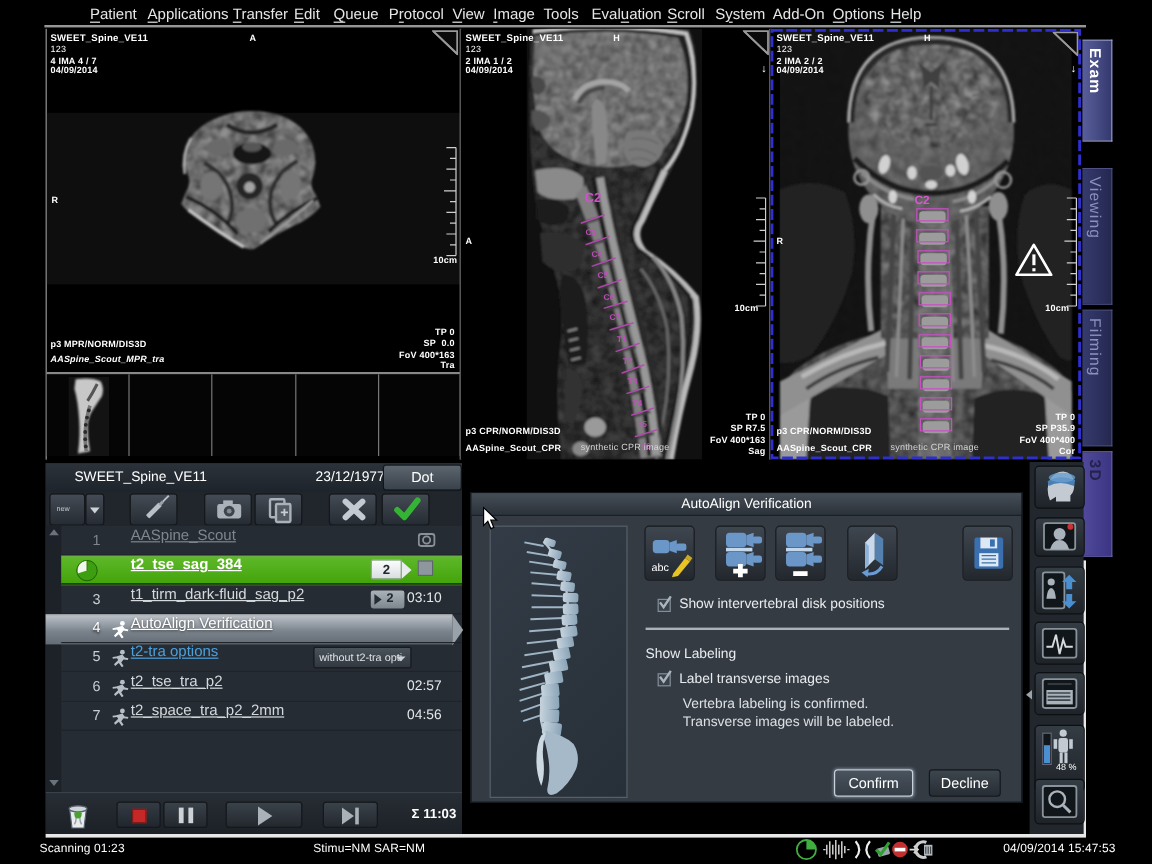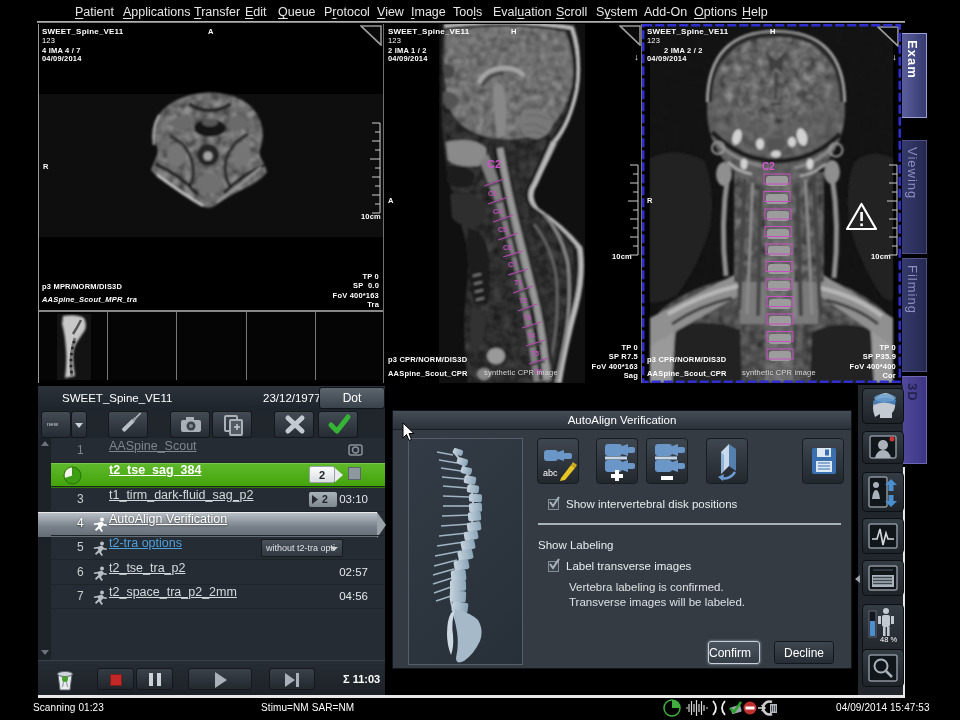--- a/index.html
+++ b/index.html
@@ -437,21 +437,21 @@
 
 <g transform="translate(203,178)">
 <path d="M16.5 2 L31 27 L2 27 Z" fill="none" stroke="#fff" stroke-width="2.2" stroke-linejoin="round"></path>
 <rect x="15.3" y="10" width="2.6" height="9" fill="#fff"></rect>
 <rect x="15.3" y="21.5" width="2.6" height="2.6" fill="#fff"></rect>
 </g>
 </svg>
 
 <div class="ovl" style="left:5px;top:3px;font-size:8px;">SWEET_Spine_VE11</div>
 <div class="ovl" style="left:5px;top:12px;font-weight:normal;">123</div>
-<div class="ovl" style="left:22px;top:22px;">2 IMA 2 / 2</div>
+<div class="ovl" style="left:5px;top:22px;">2 IMA 2 / 2</div>
 <div class="ovl" style="left:5px;top:30px;">04/09/2014</div>
 <div class="ovl" style="left:128px;top:3px;">H</div>
 <div class="ovl" style="left:5px;top:172px;">R</div>
 <svg class="corner" style="right:2px;top:2px" viewBox="0 0 22 21">
       <path d="M1 1 H21 V20 Z" fill="#0a0a0a" stroke="#999" stroke-width="1.5"></path>
       <path d="M1 1 L21 20" stroke="#999" stroke-width="1.5"></path>
     </svg>
 <div class="ovl" style="right:4px;top:28px;font-size:9px;">↓</div>
 <svg class="abs" style="left:244px;top:140px" width="12" height="92" viewBox="0 0 12 92">
 <g stroke="#cfcfcf" stroke-width="1">
@@ -766,21 +766,21 @@
 <div class="abs" style="left:145px;top:112px;width:303px;height:1.5px;background:#aab2ba;"></div>
 <div class="abs" style="left:145px;top:128px;font-size:11.5px;color:#e8ecef;">Show Labeling</div>
 
 <div class="chk" style="left:155px;top:150px;"></div>
 <svg class="abs" style="left:155px;top:147px" width="13" height="13" viewBox="0 0 13 13">
       <path d="M2 6 L5 10 L11 1" stroke="#aab4bd" stroke-width="2" fill="none"></path>
     </svg>
 <div class="abs" style="left:173px;top:149px;font-size:11.5px;color:#e8ecef;">Label transverse images</div>
 <div class="abs" style="left:176px;top:169px;font-size:11.5px;color:#dde1e5;line-height:15px;">Vertebra labeling is confirmed.<br>Transverse images will be labeled.</div>
 
-<div class="abs" style="left:315px;top:230px;width:52px;height:23px;background:linear-gradient(#4a545e,#343c45);border:1px solid #c9d2da;border-radius:3px;box-shadow:0 0 3px #9ab;color:#fff;font-size:12px;line-height:22px;">Confirm</div>
+<div class="abs" style="left:302px;top:230px;width:66px;height:23px;background:linear-gradient(#4a545e,#343c45);border:1px solid #c9d2da;border-radius:3px;box-shadow:0 0 3px #9ab;color:#fff;font-size:12px;text-align:center;line-height:22px;">Confirm</div>
 <div class="abs" style="left:381px;top:230px;width:60px;height:23px;background:linear-gradient(#3d454e,#272d34);border:1px solid #14181d;border-radius:3px;color:#fff;font-size:12px;text-align:center;line-height:22px;">Decline</div>
 
 <svg class="abs" style="left:9px;top:11px" width="14" height="20" viewBox="0 0 14 20">
       <path d="M1 1 L1 16 L4.5 12.5 L7 18.5 L9.5 17.5 L7 11.5 L12 11.5Z" fill="#fff" stroke="#000" stroke-width="1"></path>
     </svg>
 </div>
 <div class="abs" style="left:858px;top:385px;width:45px;height:311px;background:#22272d;"></div>
 <div class="abs" style="left:903px;top:467px;width:2px;height:230px;background:#e8e8e8;"></div>
 <div class="abs" id="ric">
 <div class="ricon" style="top:3px;height:36px;"><svg width="40" height="34" viewBox="0 0 40 34">

